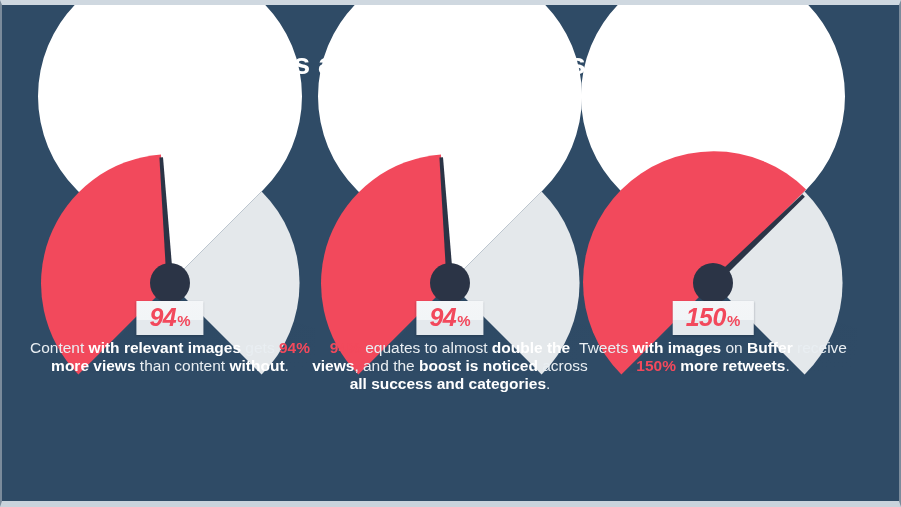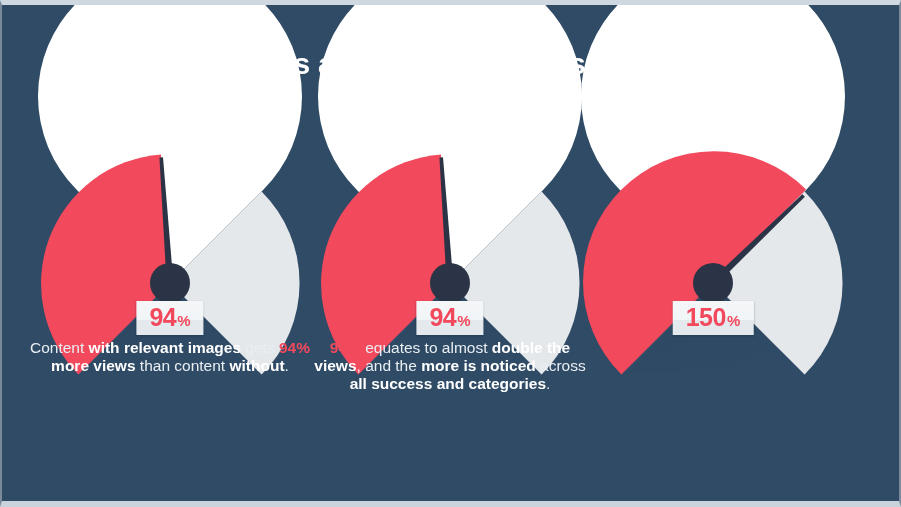--- a/index.html
+++ b/index.html
@@ -75,20 +75,21 @@
     padding: 4px 13px 5px 13px;
     line-height: 1;
     white-space: nowrap;
     box-shadow: 0 1px 2px rgba(20,35,50,0.35);
   }
   .value-num {
     color: #F2495C;
     font-size: 25px;
     font-weight: bold;
     letter-spacing: -0.5px;
+    font-style: italic;
   }
   .value-pct {
     color: #F2495C;
     font-size: 15px;
     font-weight: bold;
     margin-left: 1px;
   }
 
   
   .caption {
@@ -159,21 +160,21 @@
         <path d="M 145 150 L 53.4 241.6 A 129.5 129.5 0 0 1 135.97 21.45 Z" fill="#F2495C"></path>
         <g transform="rotate(-4 145 150)">
           <path d="M 141.6 150 L 143.2 24 L 146.8 24 L 148.4 150 Z" fill="#2B3446"></path>
         </g>
         <circle cx="145" cy="150" r="20" fill="#2B3446"></circle>
       </svg>
       <div class="value-box">
         <span class="value-num">94</span><span class="value-pct">%</span>
       </div>
     </div>
-    <div class="caption"><span class="hl">94%</span> equates to almost <b>double the views</b>, and the <b>more is noticed</b> across <b>all success and categories</b>.</div>
+    <div class="caption"><span class="hl">94%</span> equates to almost <b>double the views</b>, and the <b>boost is noticed</b> across <b>all success and categories</b>.</div>
   </div>
 
   <div class="panel" id="panel-2">
     <div class="gauge-wrap">
       <svg class="gauge-svg" viewBox="0 0 290 195">
         <defs>
           <linearGradient id="shadow3" x1="0" y1="0" x2="1" y2="1">
             <stop offset="0%" stop-color="#26405a" stop-opacity="0.85"></stop>
             <stop offset="100%" stop-color="#2F4B66" stop-opacity="0"></stop>
           </linearGradient>
@@ -185,15 +186,16 @@
         <path d="M 145 150 L 53.4 241.6 A 129.5 129.5 0 0 1 238.15 56.43 Z" fill="#F2495C"></path>
         <g transform="rotate(46 145 150)">
           <path d="M 141.6 150 L 143.2 24 L 146.8 24 L 148.4 150 Z" fill="#2B3446"></path>
         </g>
         <circle cx="145" cy="150" r="20" fill="#2B3446"></circle>
       </svg>
       <div class="value-box">
         <span class="value-num">150</span><span class="value-pct">%</span>
       </div>
     </div>
+    <div class="caption">Tweets <b>with images</b> on <b>Buffer</b> receive <span class="hl">150%</span> <b>more retweets</b>.</div>
   </div>
 
 </div>
 
 </body></html>

